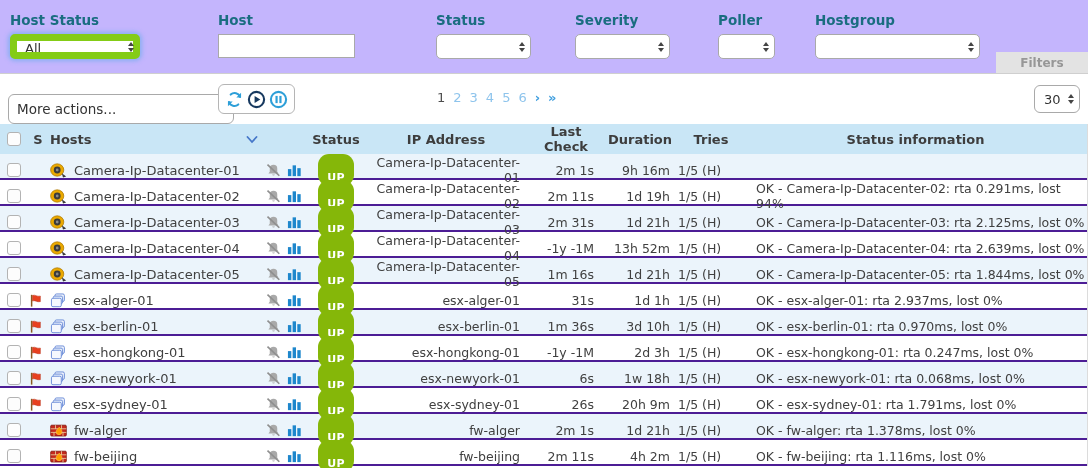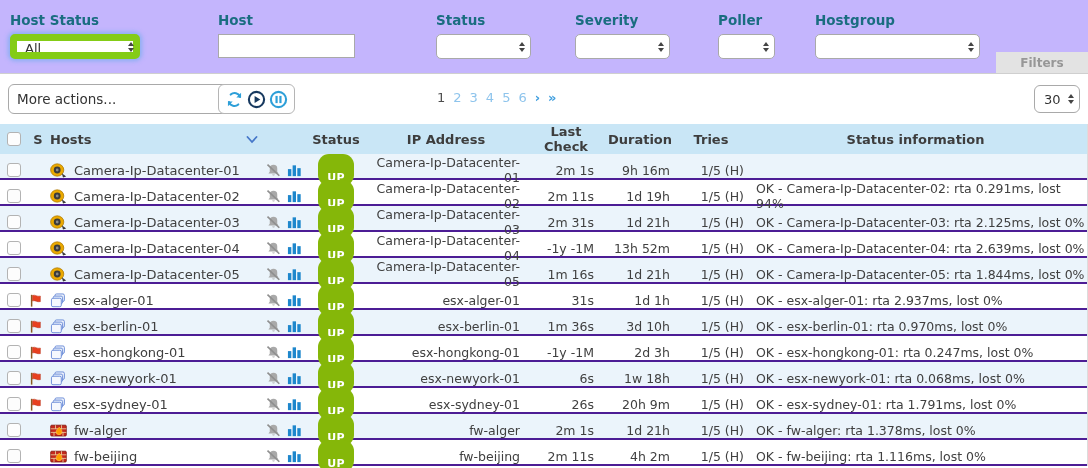--- a/index.html
+++ b/index.html
@@ -34,21 +34,21 @@
   #f-status { left:436px; } #f-status .selwrap { width:95px; }
   #f-severity { left:575px; } #f-severity .selwrap { width:95px; }
   #f-poller { left:718px; } #f-poller .selwrap { width:57px; }
   #f-hostgroup { left:815px; } #f-hostgroup .selwrap { width:165px; }
   .filters-tab { position:absolute; right:0; bottom:0; width:92px; height:21px;
     background:#e3e3e3; color:#979797; font-weight:bold; font-size:12px;
     display:flex; align-items:center; justify-content:center; cursor:pointer; }
 
   
   .toolbar { position:relative; height:50px; background:#fff; }
-  .more-actions-wrap { position:absolute; left:8px; top:10px; width:226px; }
+  .more-actions-wrap { position:absolute; left:8px; top:20px; width:226px; }
   .more-actions-wrap select { height:30px; border-radius:6px; font-size:13.5px; }
   .media-group { position:absolute; left:218px; top:10px; height:30px;
     border:1px solid #b5b5b5; border-radius:6px; display:flex; align-items:center; gap:3px; padding:0 6px; background:#fff; }
   .media-group .mbtn { display:flex; align-items:center; justify-content:center; cursor:pointer; }
   .pagination { position:absolute; left:437px; top:16px; display:flex; gap:8px; align-items:center; font-size:13px; }
   .pagination .pg-cur { color:#4e4e4e; }
   .pagination .pg-num { color:#8ec4ec; cursor:pointer; }
   .pagination .pg-arrow { color:#3f9ede; cursor:pointer; font-weight:bold; }
   .pagesize-wrap { position:absolute; right:8px; top:11px; width:46px; }
   .pagesize-wrap select { height:28px; border-radius:6px; padding:0 18px 0 9px; }
@@ -66,21 +66,21 @@
     border:1px solid #b3b3b3; border-radius:3px; background:#fdfdfd; cursor:pointer; display:block; }
   .c-s { display:flex; justify-content:flex-start; padding-left:3px; }
   .c-host { display:flex; align-items:center; gap:7px; font-size:13px; }
   .c-icons { display:flex; align-items:center; justify-content:center; gap:6px; }
   .c-status { text-align:center; }
   .badge-up { display:inline-block; background:#85b709; color:#fff; font-weight:bold; font-size:11px;
     padding:17px 9px 2px; border-radius:11px; letter-spacing:.2px; }
   .c-ip { text-align:right; padding-right:10px; }
   .c-last { text-align:right; padding-right:8px; }
   .c-dur { text-align:right; padding-right:8px; }
-  .c-tries { text-align:right; }
+  .c-tries { text-align:left; }
   .c-info { text-align:left; padding-left:12px; }
   .table { border-right:1px solid #dcdcdc; }
   .ic { display:inline-flex; align-items:center; }
 </style>
 </head>
 <body>
 
 <div class="page">
 
   <div class="filter-panel">

